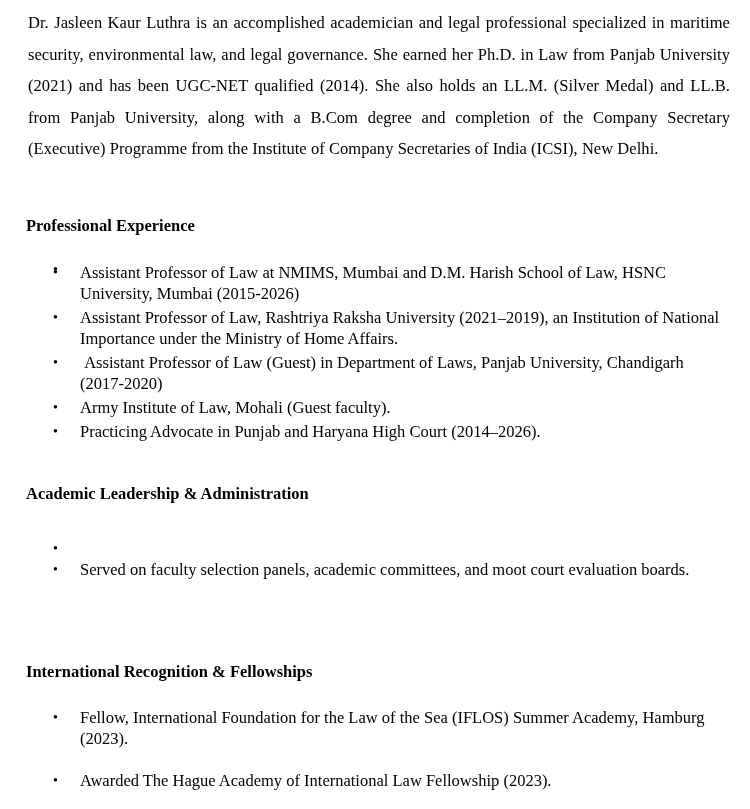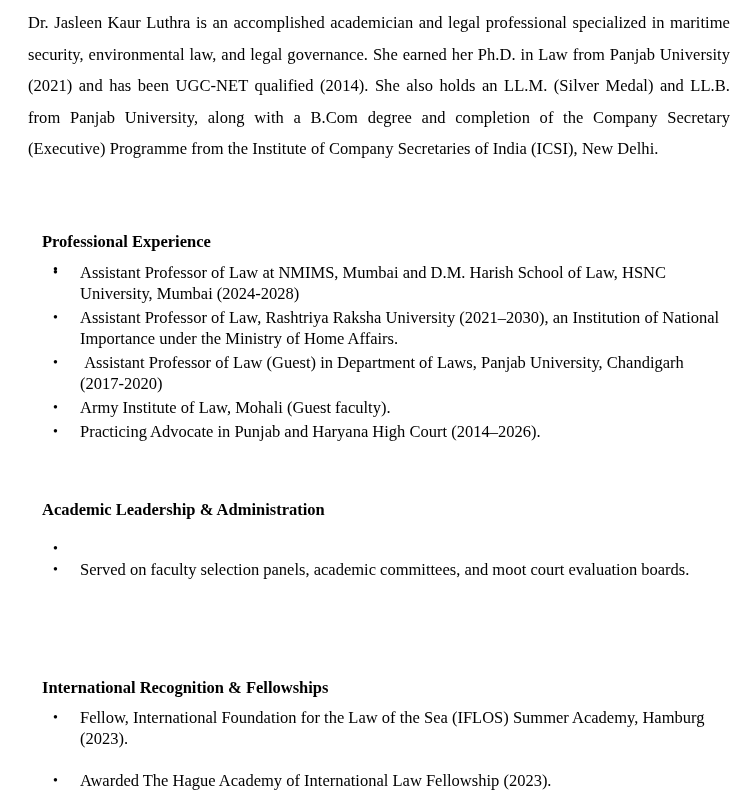--- a/index.html
+++ b/index.html
@@ -7,21 +7,21 @@
     width: 750px; height: 809px; overflow: hidden; position: relative;
     font-family: "Liberation Serif", "DejaVu Serif", serif;
     color: #000000; font-size: 16.5px;
   }
   .intro {
     position: absolute; left: 26px; top: 5px; width: 702px;
     line-height: 31.5px; text-align: justify; margin: 2px;
     letter-spacing: 0.05px;
   }
   .heading {
-    position: absolute; left: 26px; font-weight: bold; margin: 16px;
+    position: absolute; left: 26px; font-weight: bold; margin: 0;
     font-size: 16.5px; line-height: 20px;
   }
   ul.list {
     position: absolute; left: 0; margin: 0; padding: 0; list-style: none;
     width: 730px;
   }
   ul.list li {
     position: relative; padding-left: 80px; line-height: 21px;
     font-size: 16.5px;
   }
@@ -32,22 +32,22 @@
   .spaced li { margin-bottom: 21px; }
 </style>
 </head>
 <body>
 
 <p class="intro">Dr. Jasleen Kaur Luthra is an accomplished academician and legal professional specialized in maritime security, environmental law, and legal governance. She earned her Ph.D. in Law from Panjab University (2021) and has been UGC-NET qualified (2014). She also holds an LL.M. (Silver Medal) and LL.B. from Panjab University, along with a B.Com degree and completion of the Company Secretary (Executive) Programme from the Institute of Company Secretaries of India (ICSI), New Delhi.</p>
 
 <h3 class="heading" style="top:216px">Professional Experience</h3>
 <ul class="list tight" style="top:259px">
   <li><span class="bullet">•</span></li>
-  <li><span class="bullet">•</span><span>Assistant Professor of Law at NMIMS, Mumbai and D.M. Harish School of Law, HSNC University, Mumbai (2024-2028)</span></li>
-  <li><span class="bullet">•</span><span>Assistant Professor of Law, Rashtriya Raksha University (2021–2030), an Institution of National Importance under the Ministry of Home Affairs.</span></li>
+  <li><span class="bullet">•</span><span>Assistant Professor of Law at NMIMS, Mumbai and D.M. Harish School of Law, HSNC University, Mumbai (2015-2026)</span></li>
+  <li><span class="bullet">•</span><span>Assistant Professor of Law, Rashtriya Raksha University (2021–2019), an Institution of National Importance under the Ministry of Home Affairs.</span></li>
   <li><span class="bullet">•</span><span style="white-space:pre-wrap"> Assistant Professor of Law (Guest) in Department of Laws, Panjab University, Chandigarh (2017-2020)</span></li>
   <li><span class="bullet">•</span><span>Army Institute of Law, Mohali (Guest faculty).</span></li>
   <li><span class="bullet">•</span><span>Practicing Advocate in Punjab and Haryana High Court (2014–2026).</span></li>
 </ul>
 
 <h3 class="heading" style="top:484px">Academic Leadership &amp; Administration</h3>
 <ul class="list spaced" style="top:538px">
   <li><span class="bullet">•</span></li>
   <li><span class="bullet">•</span><span>Served on faculty selection panels, academic committees, and moot court evaluation boards.</span></li>
 </ul>

